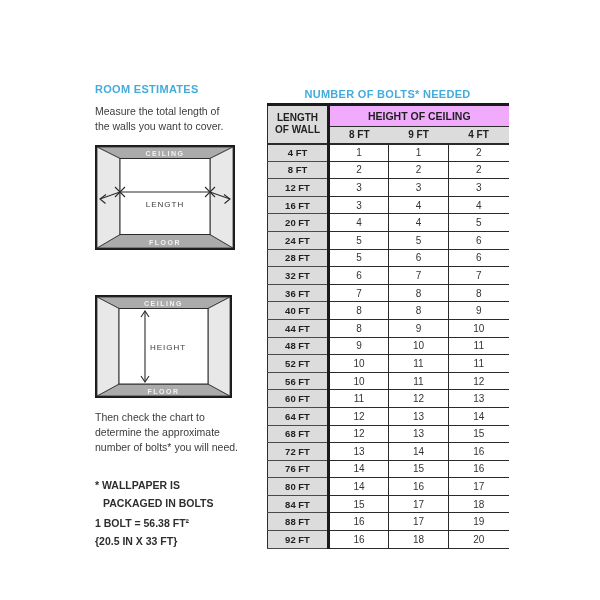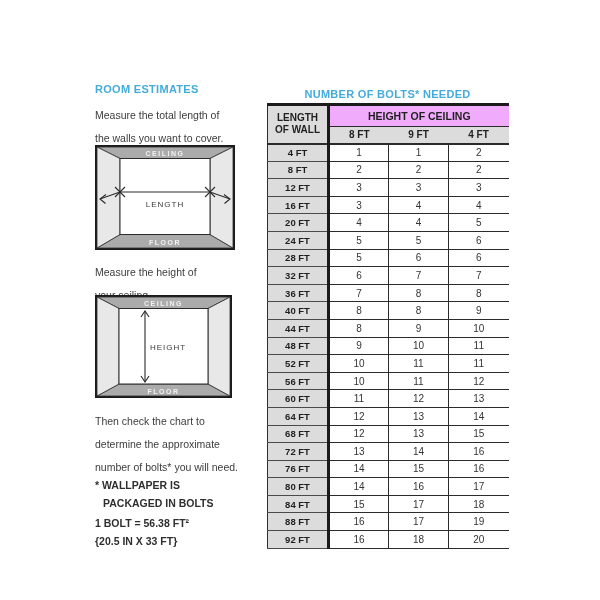--- a/index.html
+++ b/index.html
@@ -11,21 +11,21 @@
   .page-title {
     position:absolute; left:95px; top:22px;
     font-size:21px; font-weight:bold; color:#44acdb; letter-spacing:0.3px;
   }
   .section-heading {
     position:absolute; font-size:11px; font-weight:bold; color:#44acdb; letter-spacing:0.3px;
   }
   .h-room { left:95px; top:83px; }
   .h-bolts { left:267px; top:68px; width:241px; text-align:center;margin-top:20px; }
   .body-text {
-    position:absolute; left:95px; font-size:10.5px; line-height:23px;
+    position:absolute; left:95px; font-size:10.5px; line-height:15px;
     color:#3c3c3c; white-space:pre-line;
   }
   .step1 { top:104px; }
   .step2 { top:261px; }
   .step3 { top:410px; }
   .note {
     position:absolute; left:95px; font-size:10.5px; line-height:18px;
     font-weight:bold; color:#2e2e2e; white-space:pre-line;
   }
   .note1 { top:476px; padding-left:8px; text-indent:-8px; }
@@ -95,22 +95,20 @@
       <line x1="20" y1="42" x2="30" y2="52"></line>
       <line x1="30" y1="42" x2="20" y2="52"></line>
       <line x1="110" y1="42" x2="120" y2="52"></line>
       <line x1="120" y1="42" x2="110" y2="52"></line>
     </g>
     <text x="70" y="10.8" text-anchor="middle" font-size="7" font-weight="bold" letter-spacing="1.5" fill="#f2f2f2">CEILING</text>
     <text x="70" y="100.3" text-anchor="middle" font-size="7" font-weight="bold" letter-spacing="1.5" fill="#f2f2f2">FLOOR</text>
     <text x="70" y="62" text-anchor="middle" font-size="8" letter-spacing="1" fill="#3a3a3a">LENGTH</text>
   </svg>
 
-  <div class="body-text step2">Measure the height of
-your ceiling.</div>
 
   <svg class="diagram d2" width="137" height="103" viewBox="0 0 137 103">
     <rect x="1.25" y="1.25" width="134.5" height="100.5" fill="#ffffff" stroke="#1b1b1b" stroke-width="2.5"></rect>
     <polygon points="2,2 135,2 113,13.5 24,13.5" fill="#ababab" stroke="#2b2b2b" stroke-width="0.8"></polygon>
     <polygon points="2,101 24,89 113,89 135,101" fill="#ababab" stroke="#2b2b2b" stroke-width="0.8"></polygon>
     <polygon points="2,2 24,13.5 24,89 2,101" fill="#e8e8e8" stroke="#2b2b2b" stroke-width="0.8"></polygon>
     <polygon points="135,2 113,13.5 113,89 135,101" fill="#e8e8e8" stroke="#2b2b2b" stroke-width="0.8"></polygon>
     <rect x="24" y="13.5" width="89" height="75.5" fill="#ffffff" stroke="#2b2b2b" stroke-width="1"></rect>
     <g stroke="#2b2b2b" stroke-width="1.1" fill="none">
       <line x1="50" y1="16" x2="50" y2="87"></line>

